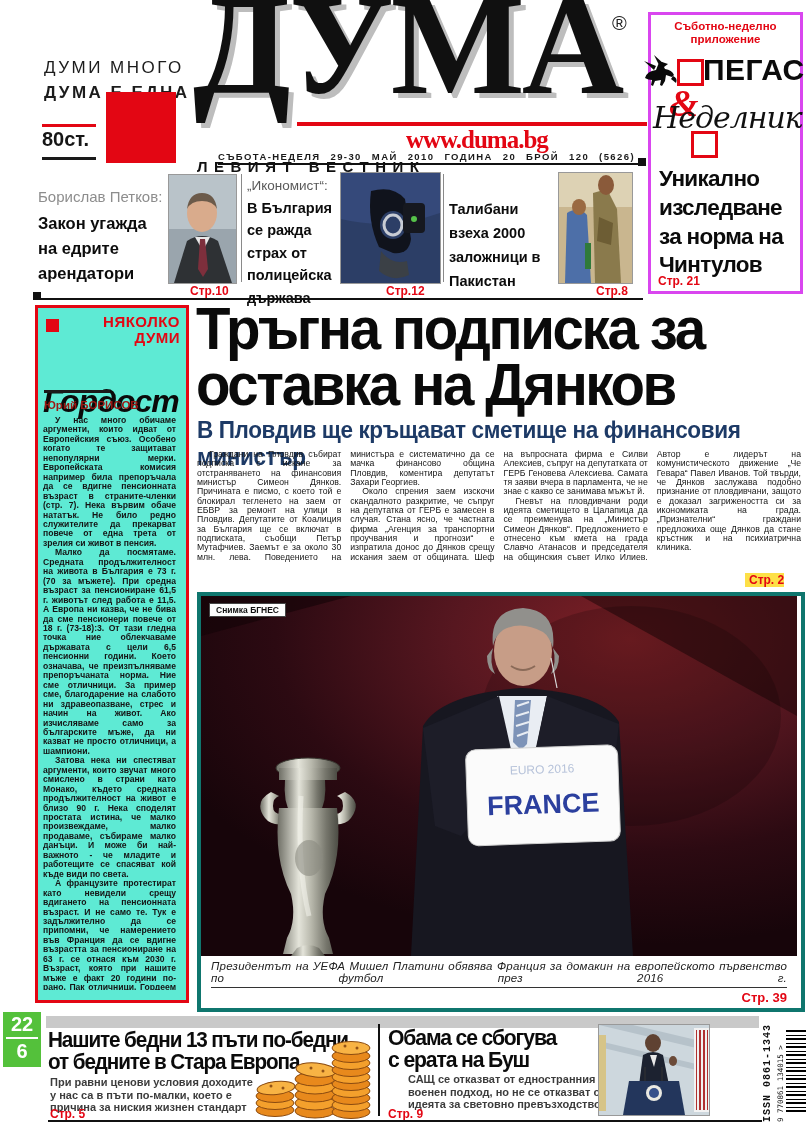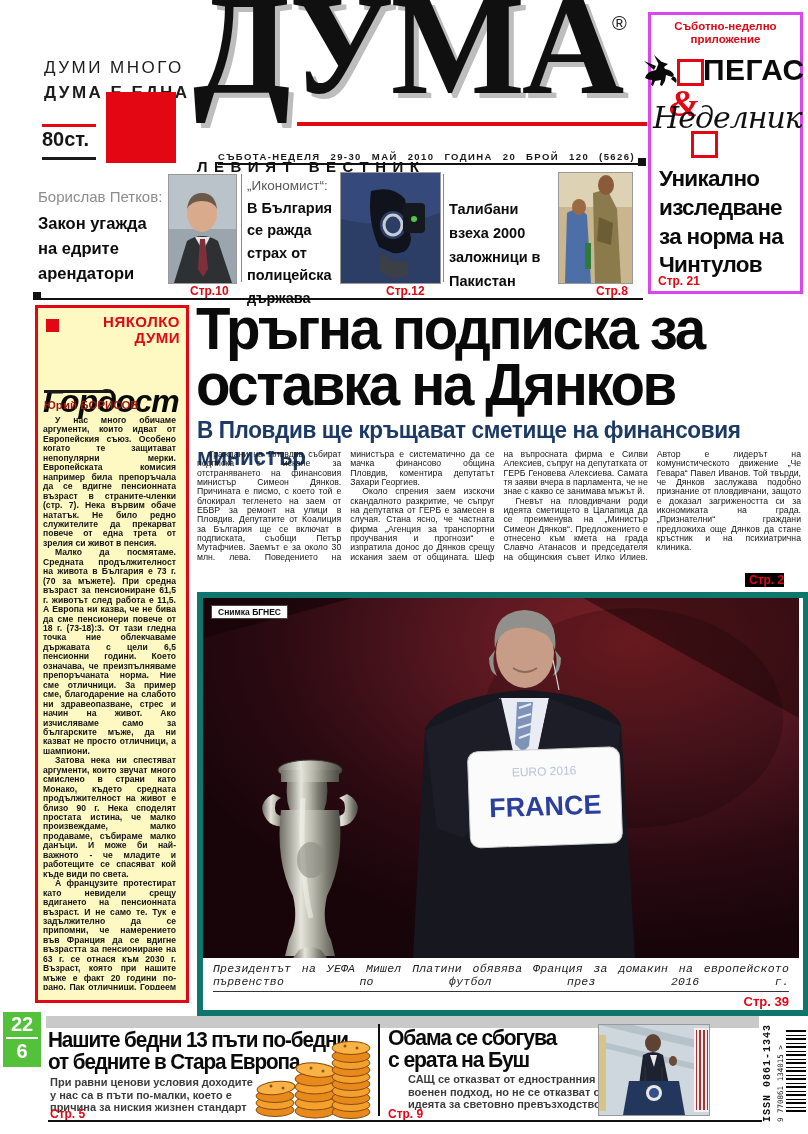--- a/index.html
+++ b/index.html
@@ -52,42 +52,42 @@
   .pegasus{position:absolute;left:-12px;top:36px;width:40px;height:40px;}
   .sup-sq1{position:absolute;left:26px;top:44px;width:21px;height:21px;border:3px solid #e30613;}
   .sup-title1{position:absolute;left:52px;top:38px;font-size:30px;font-weight:700;letter-spacing:0.5px;color:#0b0b0b;}
   .sup-amp{position:absolute;left:18px;top:66px;color:#e30613;font-size:38px;font-weight:700;font-style:italic;font-family:"Liberation Serif",serif;}
   .sup-sq2{position:absolute;left:40px;top:116px;width:21px;height:21px;border:3px solid #e30613;}
   .sup-title2{position:absolute;left:2px;top:85px;font-family:"DejaVu Serif",serif;font-style:italic;font-size:30px;color:#101010;letter-spacing:-1px;}
   .sup-teaser{position:absolute;left:8px;top:150px;width:136px;font-size:22.5px;font-weight:700;line-height:1.28;letter-spacing:-0.7px;color:#0b0b0b;}
   .sup-page{position:absolute;left:7px;bottom:3px;}
 
   
-  .opinion{left:35px;top:305px;width:148px;height:692px;border:3px solid #e30613;background:#fef9c3;}
+  .opinion{left:35px;top:305px;width:148px;height:692px;border:3px solid #e30613;background:#5eead4;}
   .op-sq{position:absolute;left:8px;top:11px;width:13px;height:13px;background:#e30613;}
   .op-rubric{position:absolute;right:6px;top:6px;width:110px;text-align:right;color:#e30613;font-weight:700;font-size:15px;line-height:1.05;letter-spacing:0.5px;}
   .op-title{position:absolute;left:5px;top:36px;font-size:32px;font-weight:700;font-style:italic;letter-spacing:-1px;color:#0a0a0a;margin-top:39px;}
   .op-rule{position:absolute;left:6px;top:82px;width:66px;height:3px;background:#1a1a1a;}
   .op-author{position:absolute;left:6px;top:91px;font-size:11.5px;font-weight:700;color:#9c1712;}
   .op-body{position:absolute;left:5px;top:108px;width:133px;height:574px;overflow:hidden;font-size:8.6px;font-weight:700;line-height:9.45px;text-align:justify;color:#141414;}
   .op-body p{margin:0;text-indent:12px;}
 
   
   .headline{left:196px;top:301px;width:612px;font-size:60px;font-weight:700;line-height:0.93;letter-spacing:-2.5px;color:#0a0a0a;transform:scaleX(0.94);transform-origin:left top;white-space:nowrap;}
   .subhead{left:197px;top:417px;width:604px;font-size:23px;font-weight:700;letter-spacing:-0.4px;color:#1d3a66;transform:scaleX(0.98);transform-origin:left top;}
   .lead-body{left:197px;top:450px;width:604px;height:137px;column-count:4;column-gap:9px;font-size:8.7px;line-height:9.35px;text-align:justify;color:#151515;overflow:hidden;}
   .lead-body p{margin:0;text-indent:12px;}
-  .lead-page{left:745px;top:573px;background:#000000;padding-left:4px;}
-
-  
-  .photo-box{left:197px;top:592px;width:600px;height:412px;border:6px solid #0f766e;}
+  .lead-page{left:745px;top:573px;background:#fde047;padding-left:4px;}
+
+  
+  .photo-box{left:197px;top:592px;width:600px;height:412px;border:4px solid #0f766e;}
   .photo{position:absolute;left:0;top:0;width:596px;height:360px;overflow:hidden;background:#22070c;}
   .credit{position:absolute;left:8px;top:7px;background:#fdfdfd;border:1px solid #444;font-size:8.5px;font-weight:700;padding:1px 6px;color:#111;z-index:3;}
   .caption-wrap{position:absolute;left:0;top:360px;width:596px;padding:4px 10px 0;box-sizing:border-box;background:#fff;}
-  .caption{font-family:Liberation Mono, monospace;font-style:italic;font-size:11.5px;letter-spacing:0.2px;color:#222;border-bottom:1.5px solid #333;padding-bottom:3px;text-align:justify;text-align-last:justify;}
+  .caption{font-family:Liberation Sans, sans-serif;font-style:italic;font-size:11.5px;letter-spacing:0.2px;color:#222;border-bottom:1.5px solid #333;padding-bottom:3px;text-align:justify;text-align-last:justify;}
   .caption-page{text-align:right;font-size:13px;margin-top:2px;}
 
   
   .gray-band{left:46px;top:1016px;width:713px;height:12px;background:#c9c9c9;}
   .index-box{left:3px;top:1012px;width:38px;height:55px;background:#54c13b;color:#fff;text-align:center;font-weight:700;font-size:20px;line-height:1.25;}
   .index-box .divider{height:2px;background:#fff;margin:0 3px;}
   .bl-head{left:48px;top:1029px;font-size:22.5px;font-weight:700;line-height:0.96;letter-spacing:-1.2px;color:#0b0b0b;transform:scaleX(0.92);transform-origin:left top;white-space:nowrap;}
   .bl-dek{left:50px;top:1076px;width:204px;font-size:11px;font-weight:700;line-height:1.14;color:#3c3c3c;}
   .bl-page{left:50px;top:1107px;}
   .coins{left:253px;top:1032px;width:118px;height:88px;}
@@ -114,20 +114,21 @@
     <div class="l2">ДУМА Е ЕДНА</div>
   </div>
   <div class="abs red-square"></div>
   <div class="abs price-rule-top"></div>
   <div class="abs price">80ст.</div>
   <div class="abs price-rule-bot"></div>
   <div class="abs logo">ДУМА</div>
   <div class="abs regmark">®</div>
   <div class="abs red-rule"></div>
   <div class="abs tagline">ЛЕВИЯТ ВЕСТНИК</div>
+  <div class="abs website">www.duma.bg</div>
   <div class="abs dateline">СЪБОТА-НЕДЕЛЯ 29-30 МАЙ 2010 ГОДИНА 20 БРОЙ 120 (5626)</div>
   <div class="abs dateline-rule"></div>
   <div class="abs sq-right"></div>
 
   <div class="abs t1">
     <div class="kicker">Борислав Петков:</div>
     <div class="title">Закон угажда на едрите арендатори</div>
   </div>
   <div class="abs t-photo t1-photo">
     <svg width="67" height="108" viewBox="0 0 67 108">

